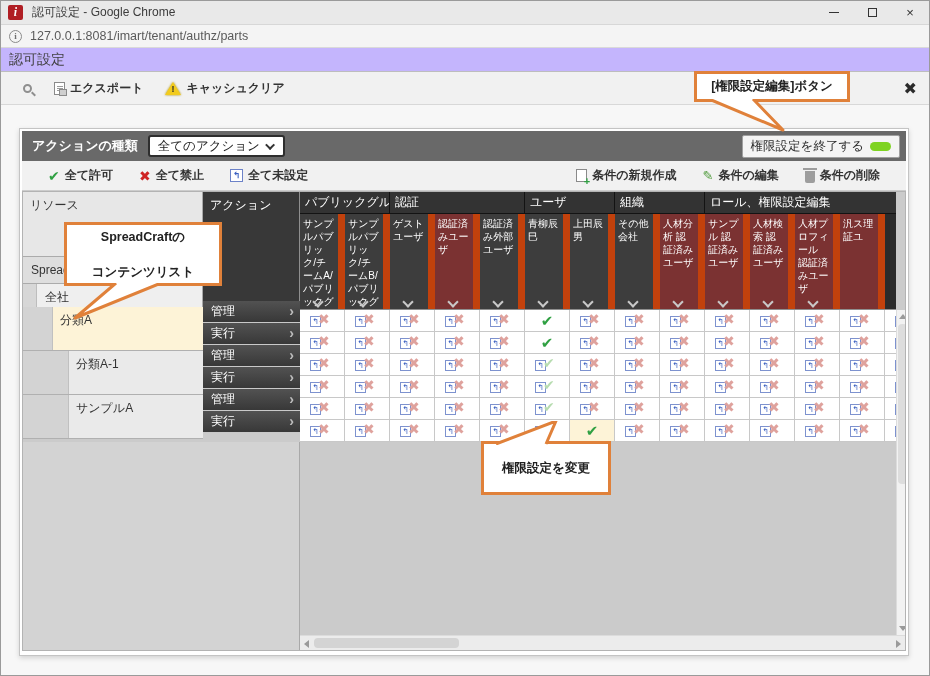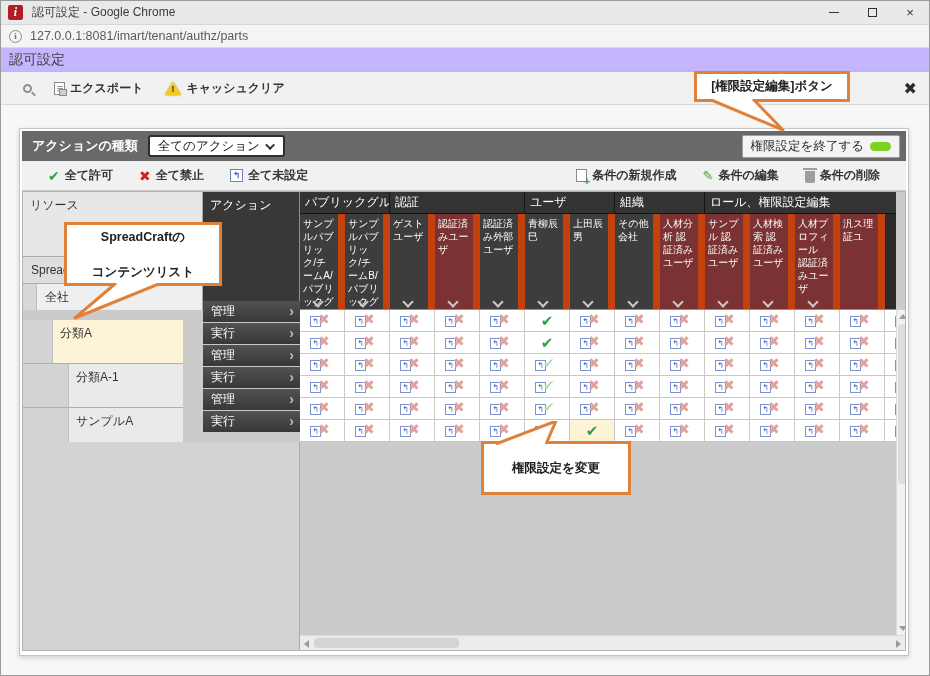--- a/index.html
+++ b/index.html
@@ -63,21 +63,21 @@
   .tree-row.t1::before { content:""; width:13px; align-self:stretch; background:#d7d7d7; border-right:1px solid #bdbdbd; margin-right:8px; }
   .act-head { position:absolute; left:180px; top:0; width:97px; height:118px; background:#383838; color:#fff; font-size:12px; padding:5px 7px; border-right:1px solid #8f8f8f; border-bottom:1px solid #8f8f8f; }
   .matrix-head { position:absolute; left:277px; top:0; width:596px; height:118px; overflow:hidden; background:#2b2b2b; border-bottom:1px solid #8f8f8f; }
   .mg-row { display:flex; width:630px; height:22px; }
   .mg-cell { height:22px; background:#333333; color:#fff; font-size:12px; line-height:21px; padding-left:5px; border-right:1px solid #131313; border-bottom:1px solid #131313; overflow:hidden; white-space:nowrap; flex:none; }
   .mc-row { display:flex; width:630px; height:96px; }
   .mc-cell { width:45px; height:96px; flex:none; background:#3d3d3d; color:#fff; font-size:10px; line-height:13px; padding:3px 3px; border-right:7px solid #c2410c; word-break:break-all; position:relative; overflow:hidden; }
   .mc-cell.maroon { background:var(--maroon,#7b3232); }
   .mc-chev { position:absolute; bottom:4px; left:50%; margin-left:-5px; width:8px; height:8px; border-left:2px solid #c9c9c9; border-bottom:2px solid #c9c9c9; transform:rotate(-45deg); }
   
-  .res-col { position:absolute; left:0; top:128px; width:160px; height:132px; }
+  .res-col { position:absolute; left:0; top:115px; width:180px; height:132px; }
   .res-cell { position:relative; height:44px; border-bottom:1px solid #b0b0b0; display:flex; font-size:12px; color:#333; }
   .res-ind { align-self:stretch; background:#d3d3d3; border-right:1px solid #c0c0c0; flex:none; }
   .res-lab { flex:1; padding:5px 0 0 7px; background:#eaeaea; }
   .res-cell.hl .res-lab { background:var(--cream,#fdf3d7); }
   .act-col { position:absolute; left:180px; top:109px; width:97px; height:132px; background:#2e2e2e; }
   .act-btn { height:22px; background:linear-gradient(#525252,#383838); color:#fff; font-size:12px; line-height:21px; padding-left:8px; border-bottom:1px solid #c9c9c9; position:relative; }
   .act-btn::after { content:"\203A"; position:absolute; right:6px; top:0; color:#bdbdbd; font-size:14px; font-weight:bold; }
   .matrix-body { position:absolute; left:277px; top:118px; width:596px; height:132px; overflow:hidden; }
   .m-row { display:flex; width:630px; height:22px; }
   .m-cell { width:45px; height:22px; flex:none; background:#fff; border-right:1px solid #c8c8c8; border-bottom:1px solid #c8c8c8; display:flex; align-items:center; justify-content:center; position:relative; }
@@ -98,21 +98,21 @@
   .arr.dn { left:2px; bottom:4px; border-left:4px solid transparent; border-right:4px solid transparent; border-top:5px solid #9a9a9a; }
   .hscroll { position:absolute; left:277px; top:443px; width:605px; height:15px; background:#ececec; border-top:1px solid #dcdcdc; }
   .hthumb { position:absolute; left:14px; top:2px; width:145px; height:10px; background:#d4d4d4; border-radius:4px; }
   .arr.lf { left:4px; top:4px; border-top:4px solid transparent; border-bottom:4px solid transparent; border-right:5px solid #9a9a9a; }
   .arr.rt { right:4px; top:4px; border-top:4px solid transparent; border-bottom:4px solid transparent; border-left:5px solid #9a9a9a; }
   
   .callout { position:absolute; background:#fff; border:3px solid var(--accent,#e0813a); z-index:50; display:flex; flex-direction:column; align-items:center; justify-content:center; font-size:12.5px; font-weight:bold; color:#222; text-align:center; }
   .co-tail { position:absolute; z-index:51; }
   .co1 { left:693px; top:70px; width:156px; height:31px; }
   .co2 { left:63px; top:221px; width:158px; height:64px; line-height:24px;gap:11px; }
-  .co3 { left:480px; top:440px; width:150px; height:54px; }
+  .co3 { left:480px; top:440px; width:130px; height:54px; }
 </style>
 </head>
 <body>
 
 <div class="titlebar">
   <span class="favicon">i</span>
   <span class="win-title">認可設定 - Google Chrome</span>
   <div class="win-controls">
     <span class="win-btn">
         <span class="minus"></span>

